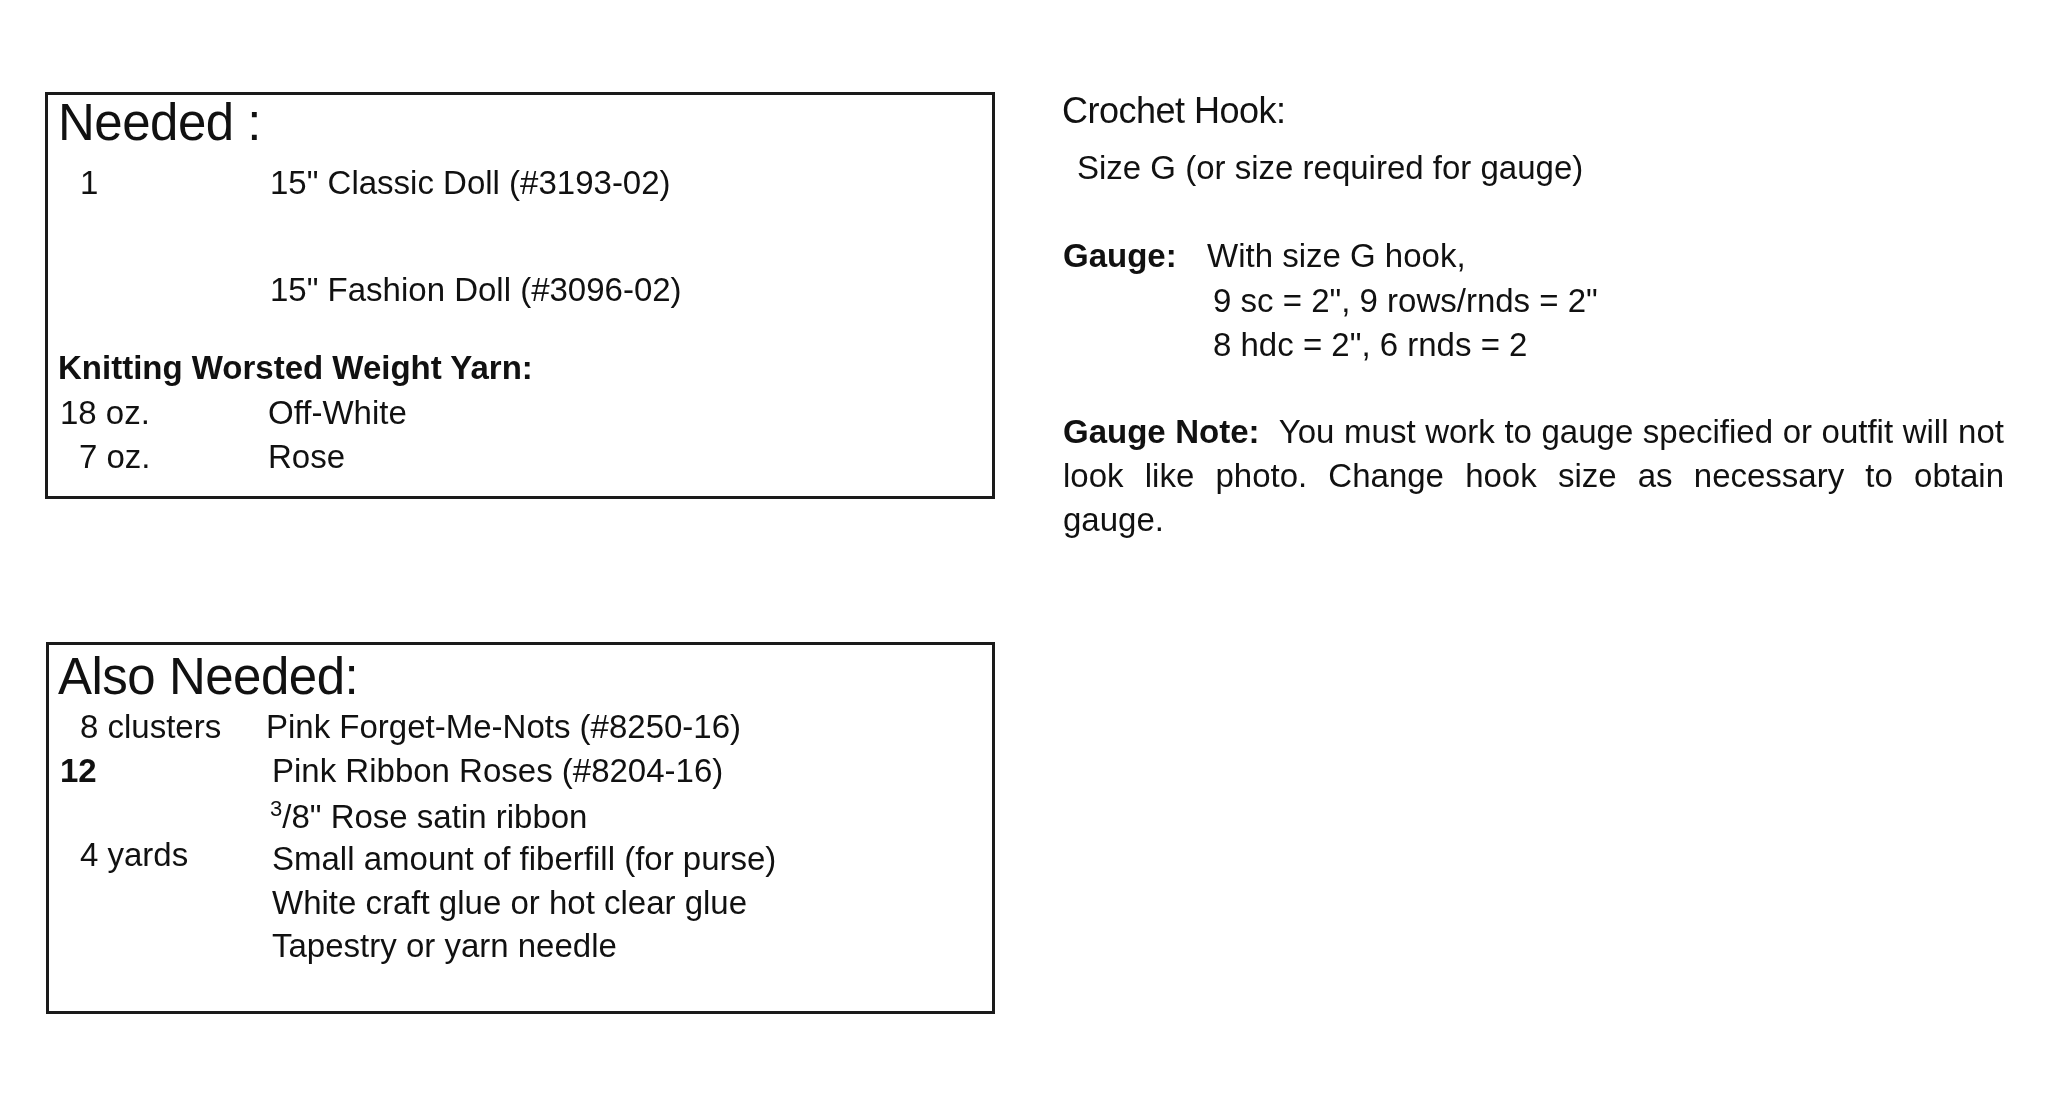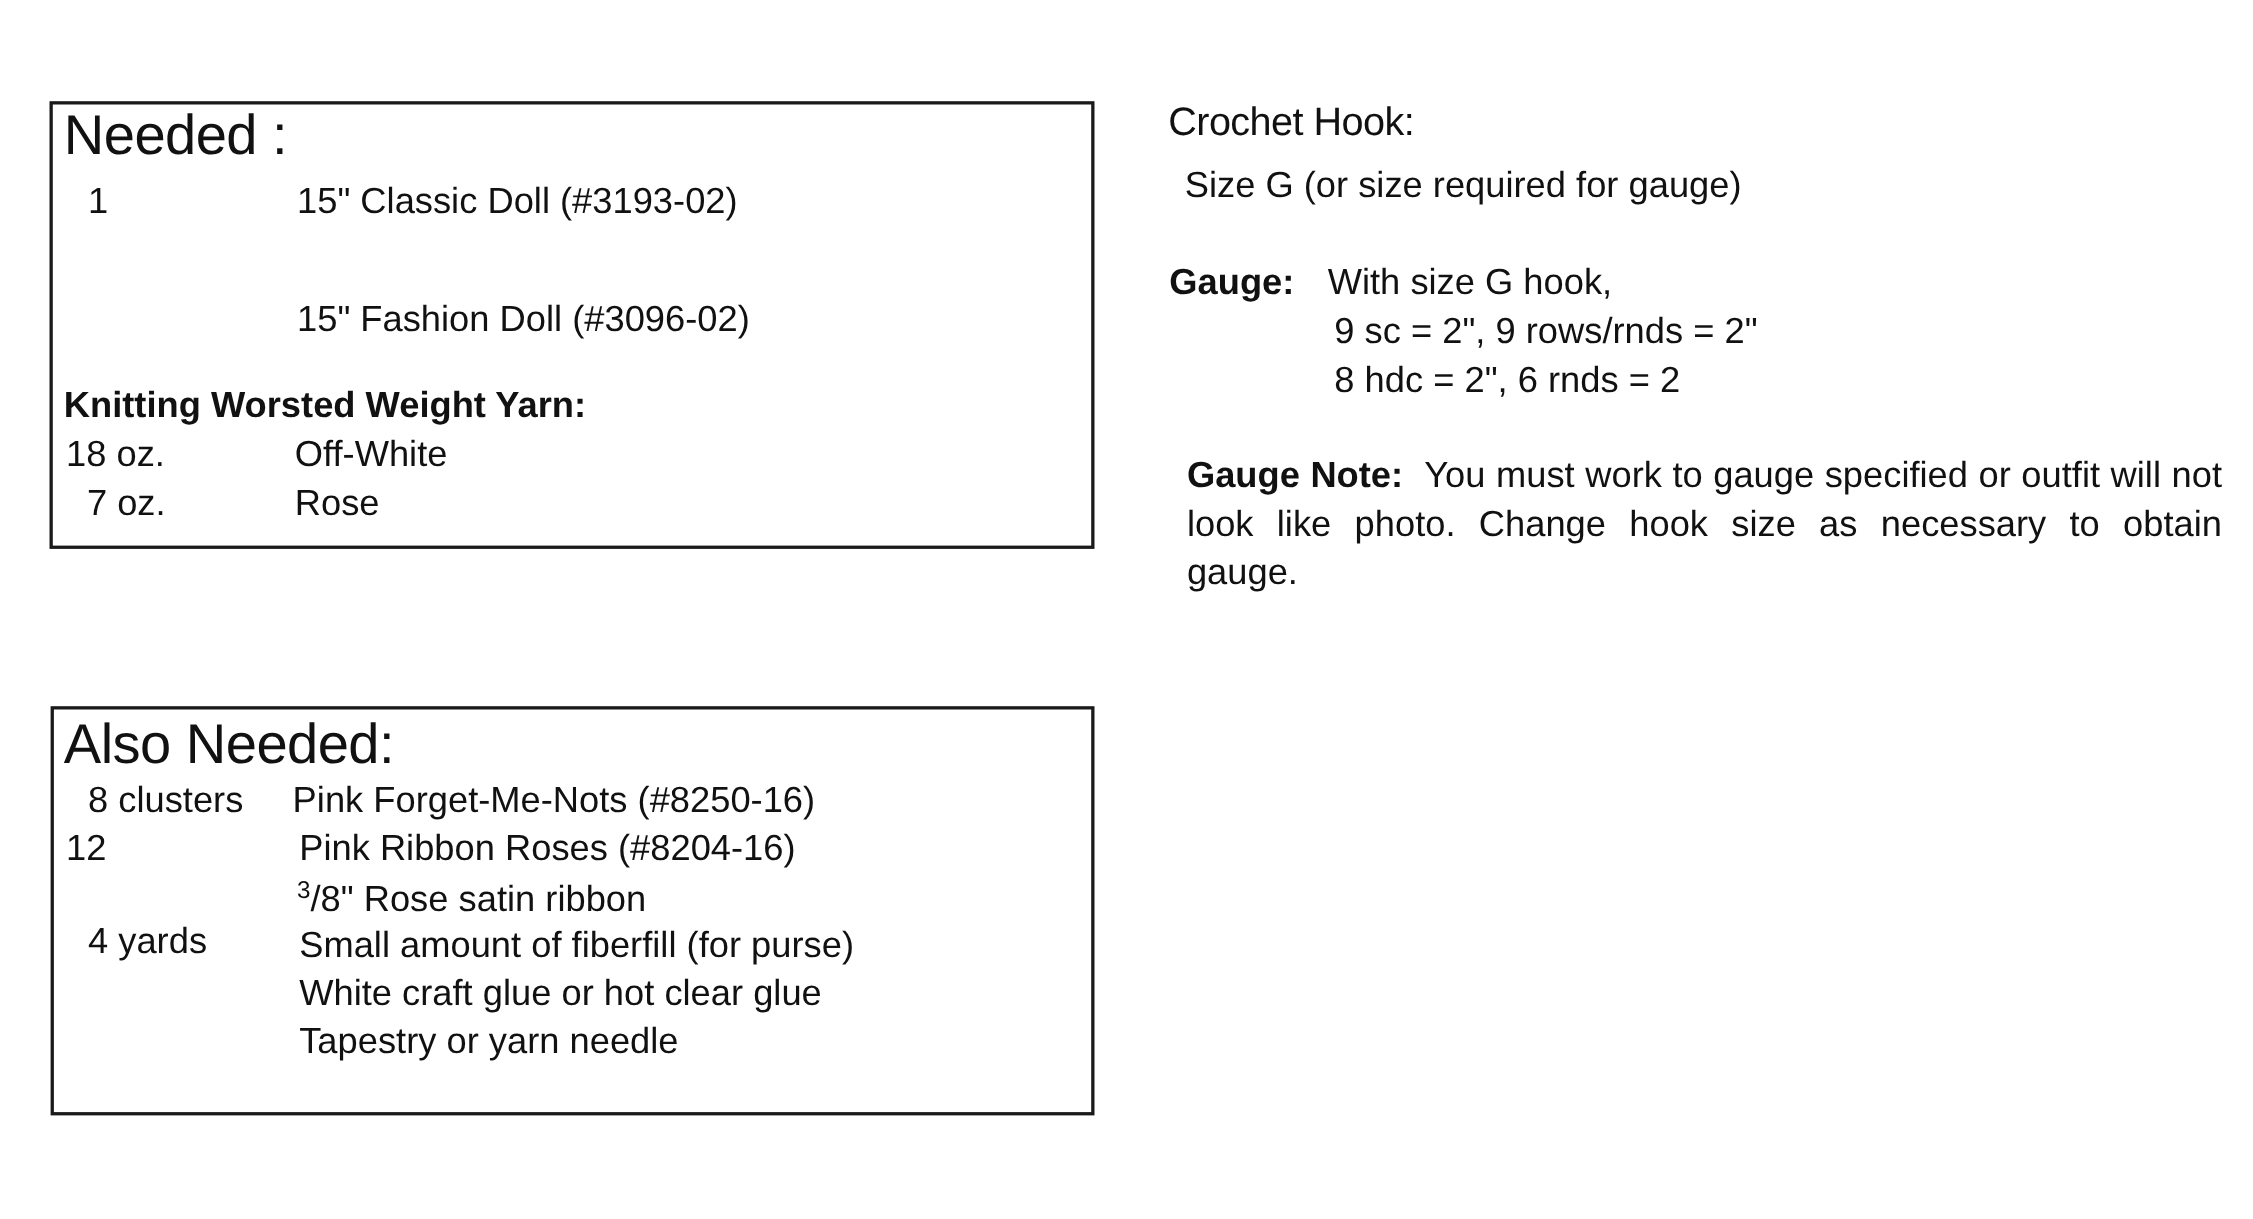--- a/index.html
+++ b/index.html
@@ -40,21 +40,20 @@
     .sup {
       font-size: 22px;
       vertical-align: 12px;
     }
     .para {
       position: absolute;
       font-size: 33px;
       line-height: 44px;
       text-align: justify;
       text-align-last: left;
-      margin-left: 16px;
     }
     .para .lbl { font-weight: bold; }
   </style>
 </head>
 <body>
 
 <div class="box" style="left:45px; top:92px; width:950px; height:407px;"></div>
 
 <div class="h1" style="left:58px; top:97px;">Needed :</div>
 
@@ -71,21 +70,21 @@
 <div class="line" style="left:79px; top:440px;">7 oz.</div>
 <div class="line" style="left:268px; top:440px;">Rose</div>
 
 <div class="box" style="left:46px; top:642px; width:949px; height:372px;"></div>
 
 <div class="h1" style="left:58px; top:651px;">Also Needed:</div>
 
 <div class="line" style="left:80px; top:710px;">8 clusters</div>
 <div class="line" style="left:266px; top:710px;">Pink Forget-Me-Nots (#8250-16)</div>
 
-<div class="line" style="left:60px; top:754px;">12</div>
+<div class="line" style="left:60px; top:754px;font-weight:bold;">12</div>
 <div class="line" style="left:272px; top:754px;">Pink Ribbon Roses (#8204-16)</div>
 
 <div class="line" style="left:80px; top:838px;">4 yards</div>
 <div class="line" style="left:270px; top:798px;"><span class="sup">3</span><span>/8" Rose satin ribbon</span></div>
 
 <div class="line" style="left:272px; top:842px;">Small amount of fiberfill (for purse)</div>
 
 <div class="line" style="left:272px; top:886px;">White craft glue or hot clear glue</div>
 
 <div class="line" style="left:272px; top:929px;">Tapestry or yarn needle</div>

